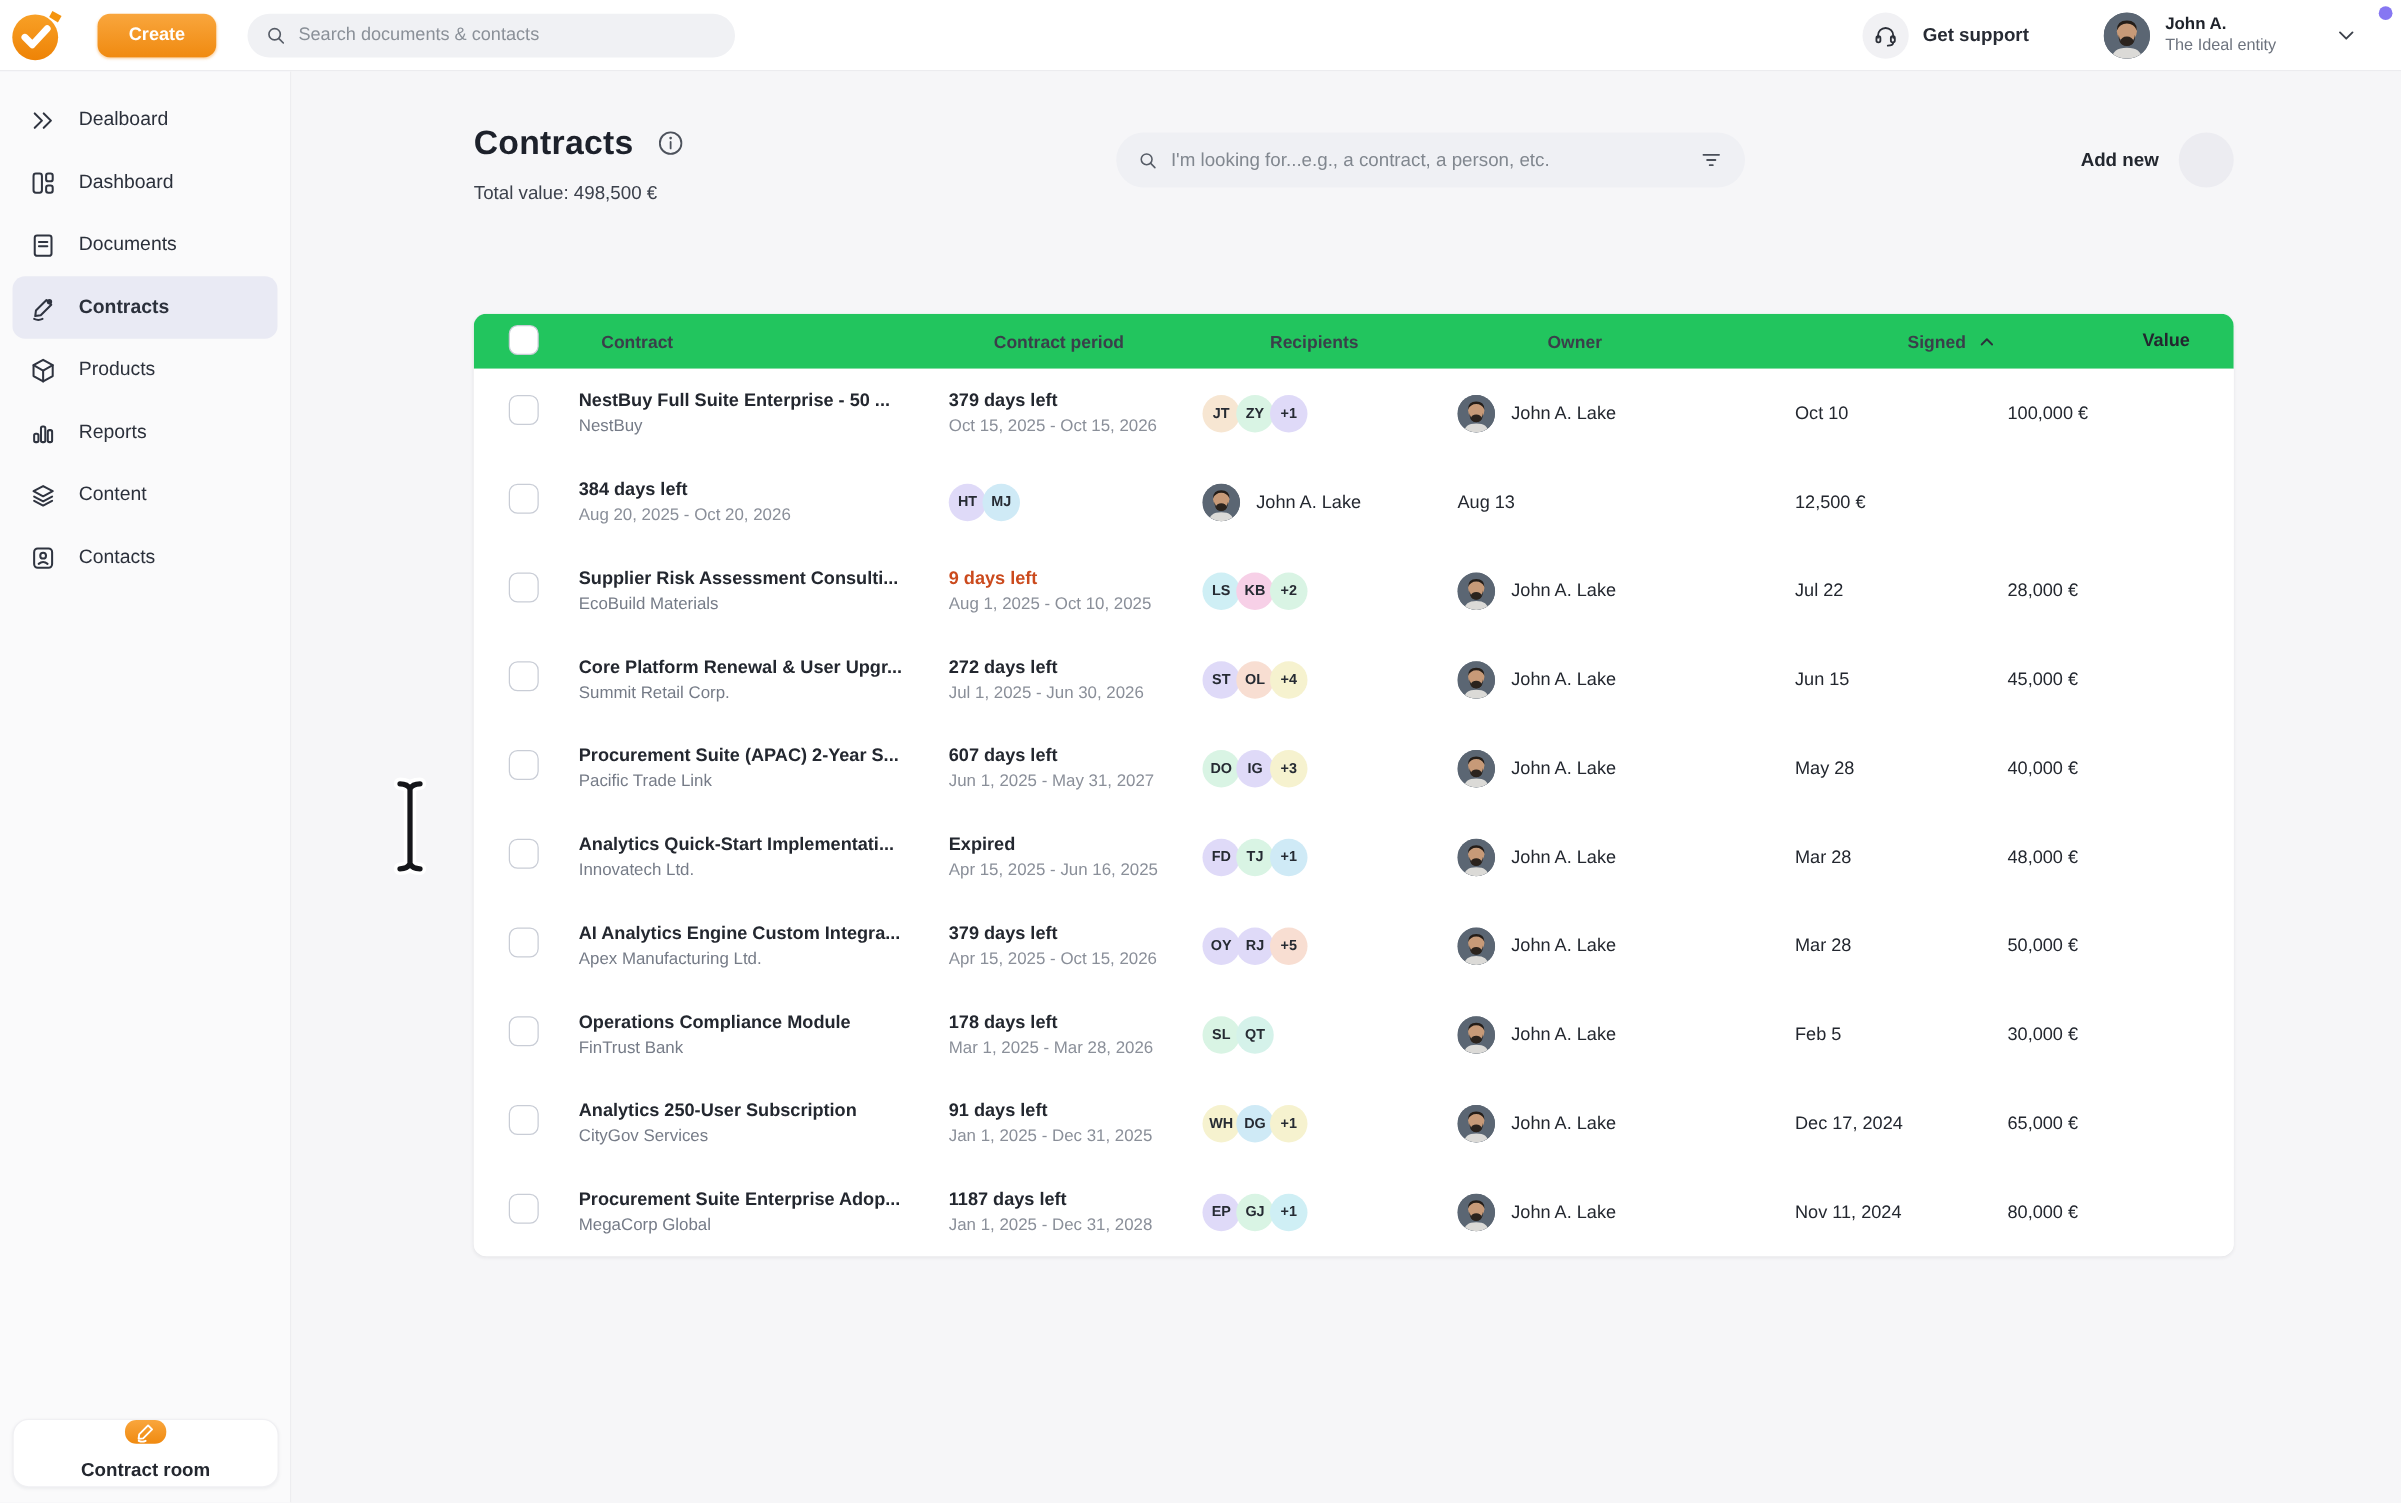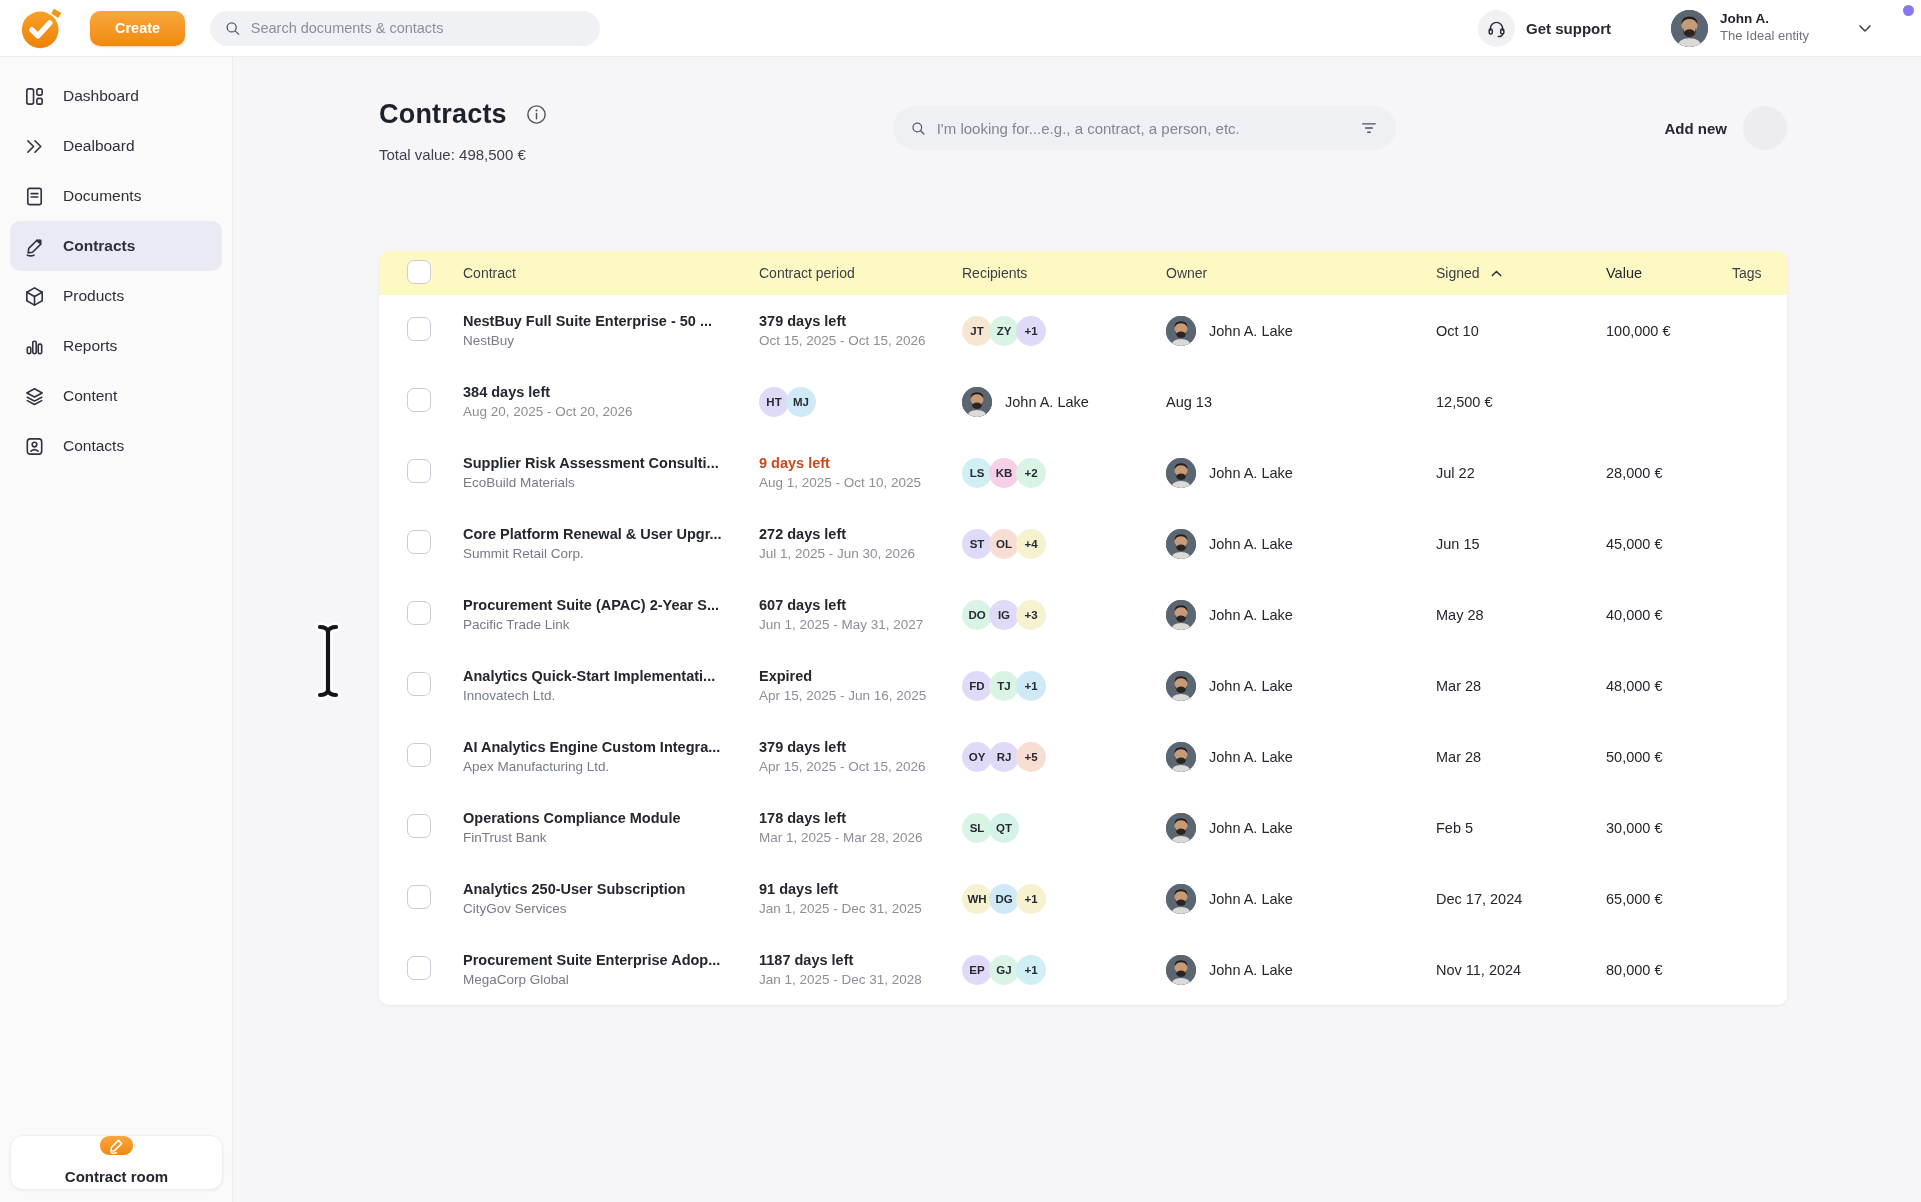--- a/index.html
+++ b/index.html
@@ -8,21 +8,21 @@
     font-family:"Liberation Sans", sans-serif;
     background:#f6f6f8;
     overflow:hidden;
     position:relative;
     color:#23272f;
   }
   
   .topbar {
     position:absolute; top:0; left:0; right:0; height:57px;
     background:#fff; border-bottom:1px solid #ececef;
-    display:flex; align-items:center; padding:0 18px; z-index:5;
+    display:flex; align-items:center; padding:0 6px; z-index:5;
   }
   .logo { width:44px; height:44px; margin-left:2px; flex:0 0 auto; }
   .create-btn {
     margin-left:26px; height:35px; padding:0 25px; border:none; cursor:pointer;
     border-radius:10px; background:linear-gradient(180deg,#f9a63d,#f08a10);
     color:#fff; font-weight:700; font-size:14.5px; font-family:inherit;
     box-shadow:0 1px 2px rgba(240,138,16,.35);
   }
   .top-search {
     margin-left:25px; width:390px; height:35px; border-radius:18px;
@@ -105,22 +105,22 @@
   .table {
     width:1408px; border-radius:10px; overflow:hidden; background:#fff;
     box-shadow:0 1px 3px rgba(22,25,45,.07);
   }
   .thead, .trow {
     display:grid;
     grid-template-columns:84px 296px 203px 204px 270px 170px 88px 93px;
     align-items:center;
   }
   .thead {
-    height:44px; background:#fef9c3;
-    font-size:14px; font-weight:400; color:#3a3f4a;
+    height:44px; background:#22c55e;
+    font-size:14px; font-weight:700; color:#3a3f4a;gap:18px;
   }
   .trow { height:71px; background:#fff; }
   .c.check { padding-left:28px; }
   .checkbox {
     width:24px; height:24px; border:1.5px solid #c9cdd6; border-radius:7px;
     background:#fff; display:inline-block; cursor:pointer;
   }
   .hc { cursor:pointer; }
   .hc.sorted { display:flex; align-items:center; gap:9px; }
   .hc.value, .c.value { }
@@ -202,35 +202,35 @@
     <polyline points="6 9.5 12 15.5 18 9.5"></polyline>
   </svg>
   <span class="notif-dot"></span>
 </header>
 
 <nav class="sidebar">
   <div id="sidebar-nav">
       <div class="nav-item">
         <span class="nav-icon">
           <svg viewBox="0 0 24 24" fill="none" stroke="#2f3440" stroke-width="1.7" stroke-linecap="round" stroke-linejoin="round">
+            <path d="M5 6 l6 6 -6 6"></path>
+            <path d="M12.5 6 l6 6 -6 6"></path>
+          </svg>
+        </span>
+        <span class="nav-label">Dealboard</span>
+      </div>
+      <div class="nav-item">
+        <span class="nav-icon">
+          <svg viewBox="0 0 24 24" fill="none" stroke="#2f3440" stroke-width="1.7" stroke-linecap="round" stroke-linejoin="round">
             <rect x="4" y="4" width="7" height="16" rx="2"></rect>
             <rect x="14.5" y="4" width="5.5" height="6.5" rx="1.8"></rect>
             <rect x="14.5" y="14" width="5.5" height="6" rx="1.8"></rect>
           </svg>
         </span>
         <span class="nav-label">Dashboard</span>
-      </div>
-      <div class="nav-item">
-        <span class="nav-icon">
-          <svg viewBox="0 0 24 24" fill="none" stroke="#2f3440" stroke-width="1.7" stroke-linecap="round" stroke-linejoin="round">
-            <path d="M5 6 l6 6 -6 6"></path>
-            <path d="M12.5 6 l6 6 -6 6"></path>
-          </svg>
-        </span>
-        <span class="nav-label">Dealboard</span>
       </div>
       <div class="nav-item">
         <span class="nav-icon">
           <svg viewBox="0 0 24 24" fill="none" stroke="#2f3440" stroke-width="1.7" stroke-linecap="round" stroke-linejoin="round">
             <rect x="5" y="3.5" width="14" height="17" rx="2"></rect>
             <path d="M8.5 9 h7 M8.5 12.5 h7"></path>
           </svg>
         </span>
         <span class="nav-label">Documents</span>
       </div>

